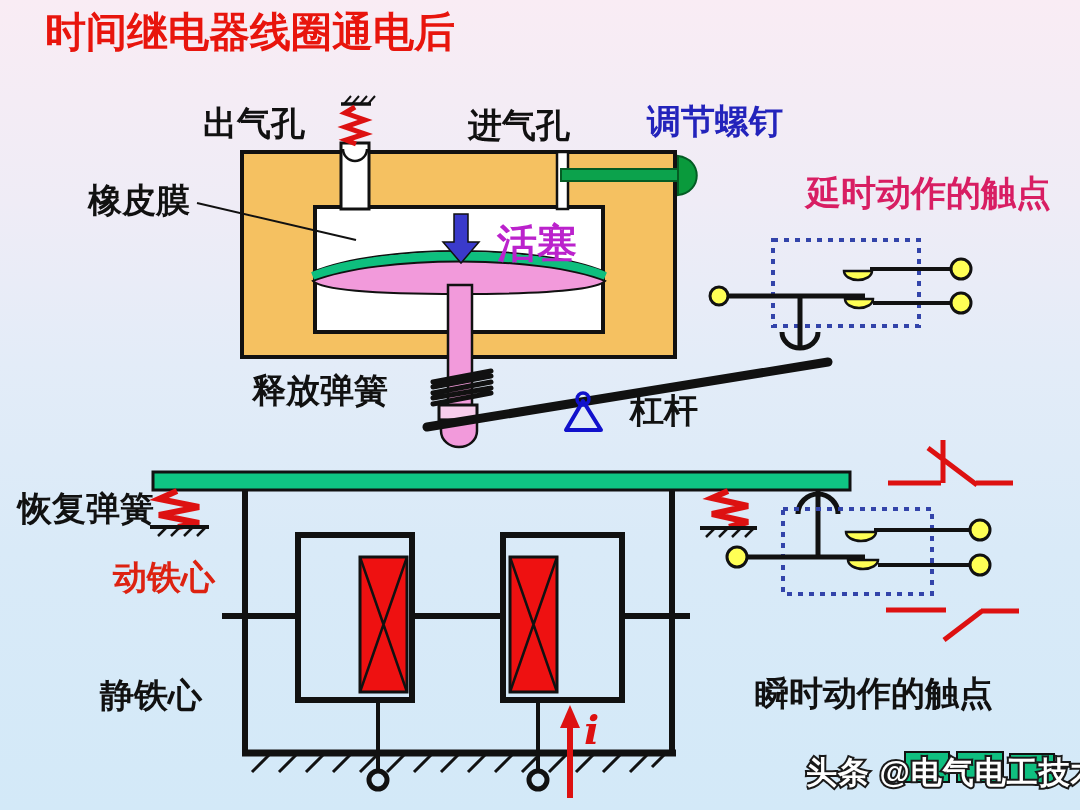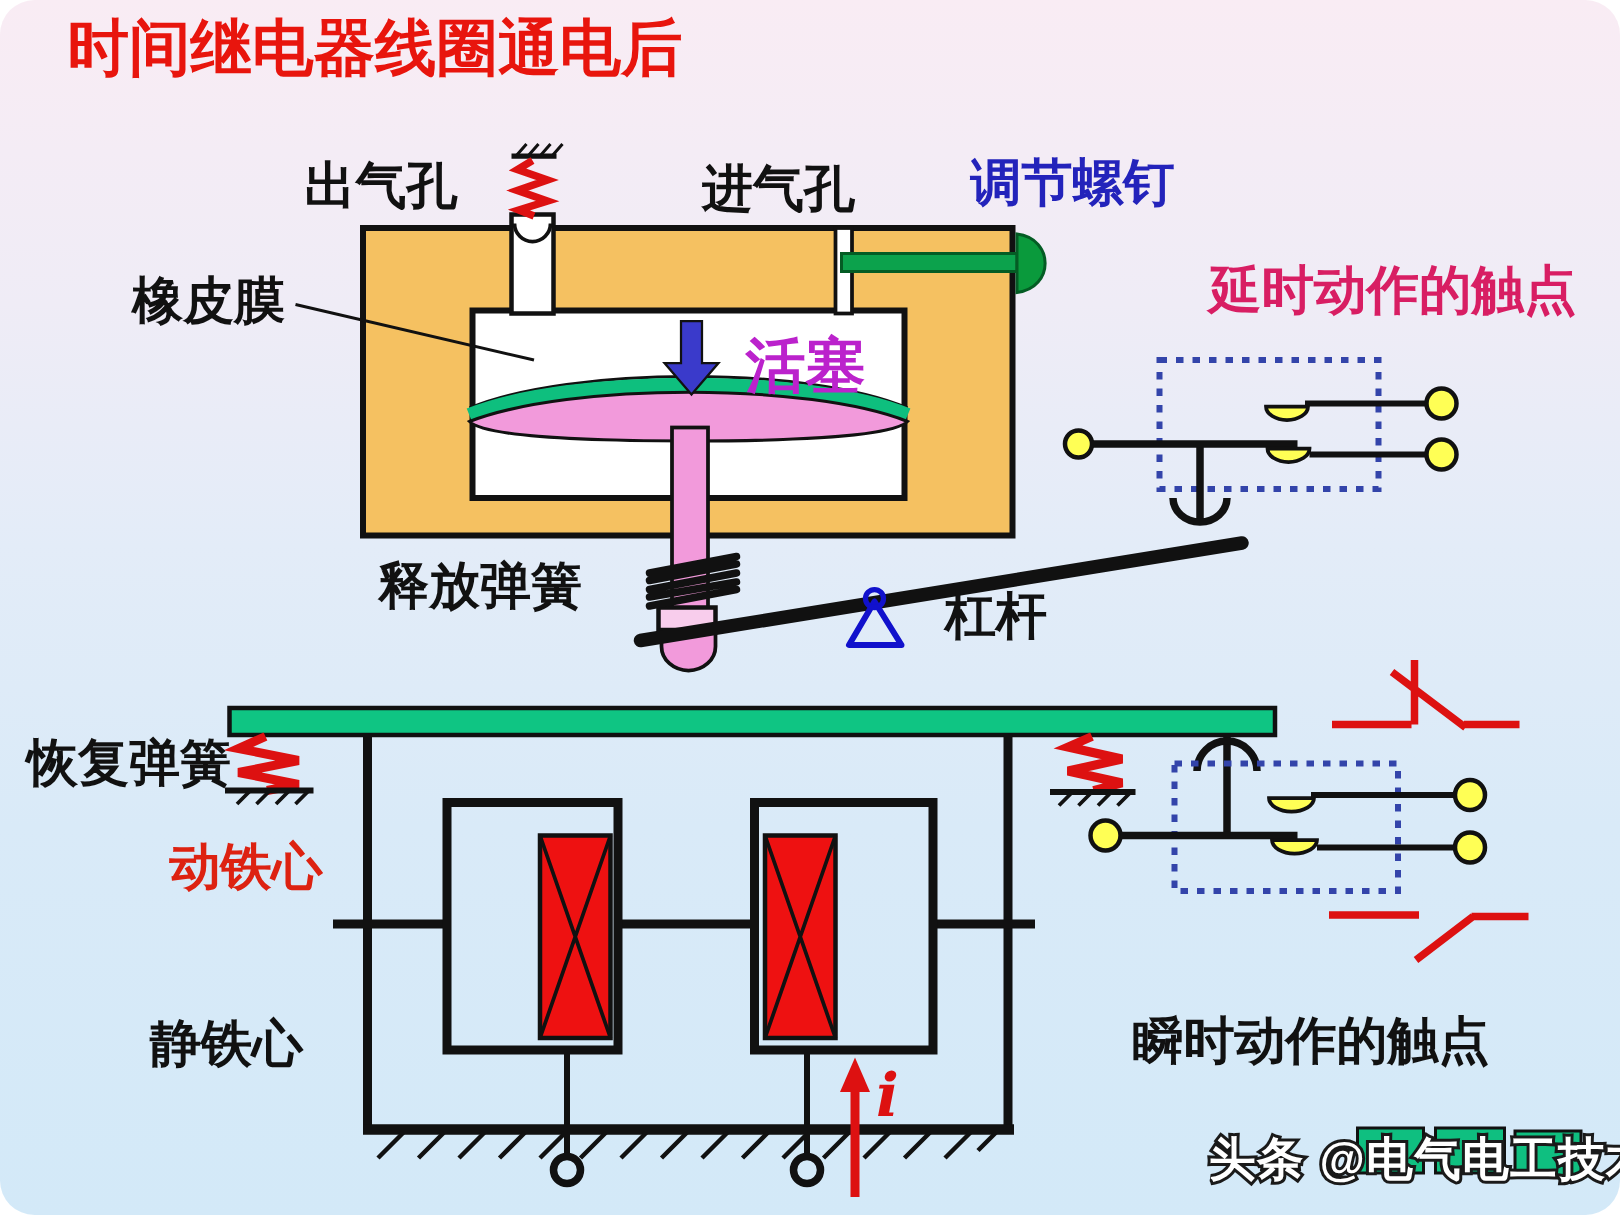--- a/index.html
+++ b/index.html
@@ -2,21 +2,20 @@
 <html style="--title_red: #e8150d; --label_black: #111111; --label_blue: #2323bb; --label_purple: #bb22cc; --label_pink: #d81e63; --label_red: #dd2211; --box_orange: #f5c161; --membrane_green: #0ebf7e; --bar_green: #0fc583; --rod_pink: #f29adb; --washer_pink: #f8cdec; --coil_red: #ee1111; --contact_yellow: #ffff55; --arrow_blue: #3a3acb; --screw_green: #0ca24c; --screw_green_dark: #0a9a3c; --spring_red: #dd1111; --symbol_red: #dd1111; --dashed_blue: #3344aa; --fulcrum_blue: #1111cc; --watermark_green: #0fbf80; --bg_top: #f9ecf4; --bg_bottom: #d3e9f8;"><head>
 <meta charset="utf-8">
 <style>
   html,body{margin:0;padding:0;}
   .slide{
     position:relative;
     width:1080px;height:810px;
     overflow:hidden;
     background:linear-gradient(180deg,var(--bg_top) 0%,#efecf6 25%,#e3ecf8 45%,#d9eaf8 68%,var(--bg_bottom) 100%);
     font-family:"Liberation Sans", sans-serif;
-    border-radius:23px;
   }
   svg{position:absolute;left:0;top:0;}
   text{font-family:"Liberation Sans", sans-serif;font-weight:bold;}
   .t-title{font-size:41px;fill:var(--title_red);}
   .t-black{font-size:34px;fill:var(--label_black);}
   .t-blue{font-size:34px;fill:var(--label_blue);}
   .t-purple{font-size:40px;fill:var(--label_purple);}
   .t-pink{font-size:35px;fill:var(--label_pink);}
   .t-red{font-size:34px;fill:var(--label_red);}
   .t-current{font-size:40px;fill:var(--symbol_red);font-family:"DejaVu Serif",serif;font-style:italic;}

